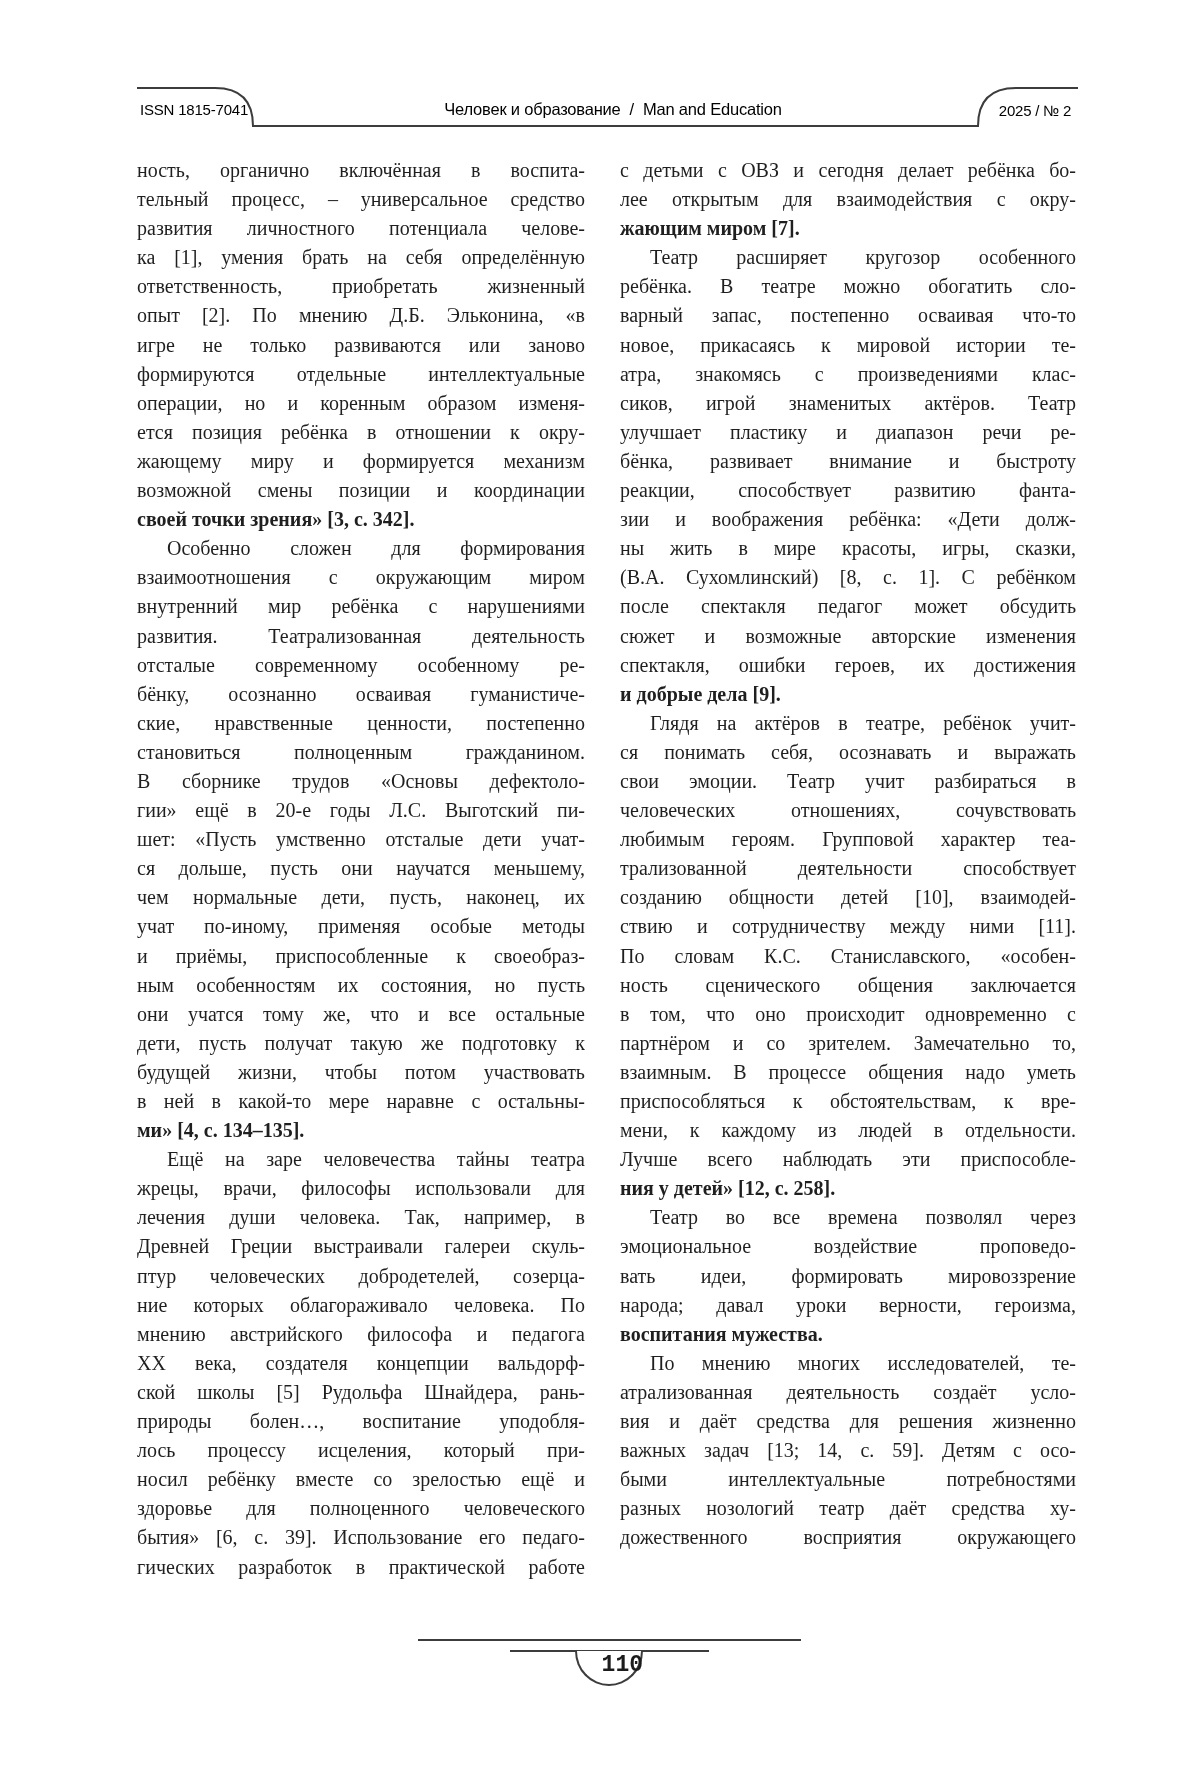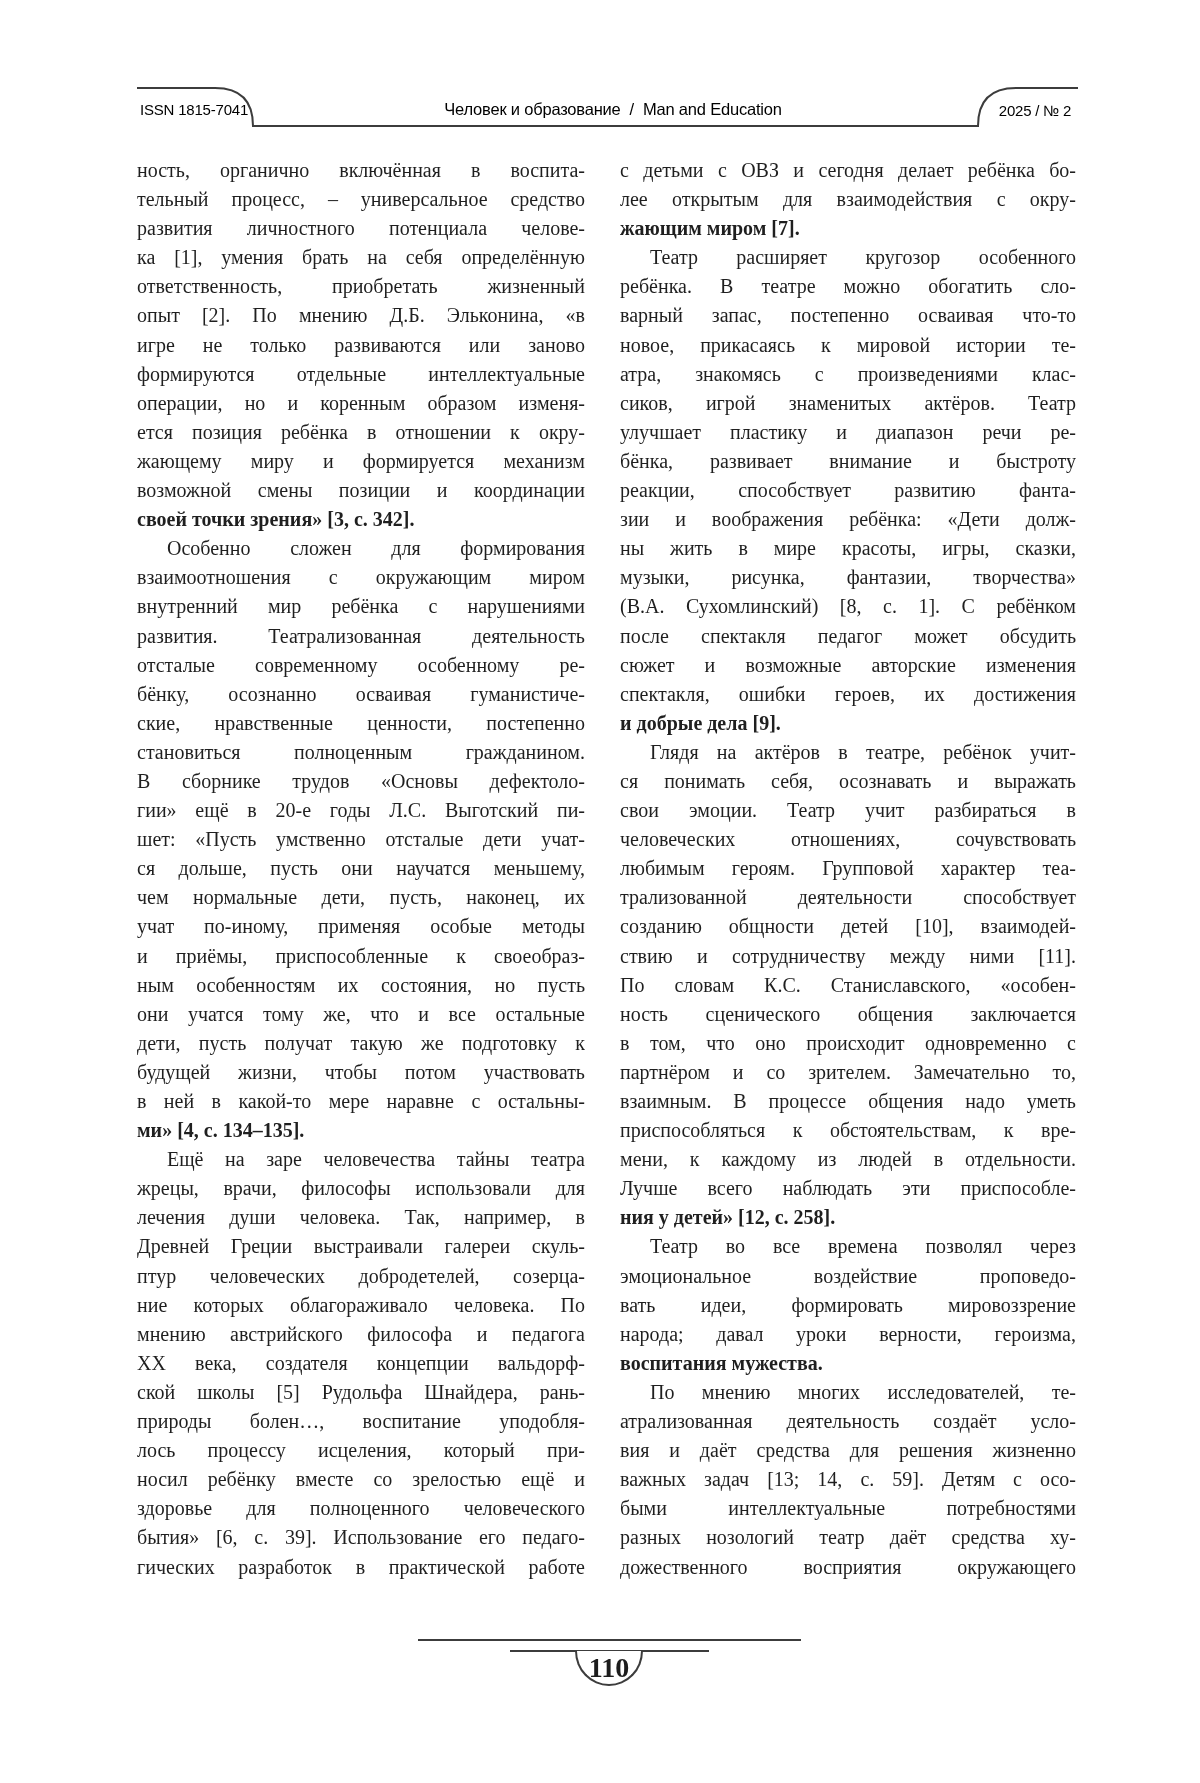--- a/index.html
+++ b/index.html
@@ -31,23 +31,23 @@
   
   .f-rule{position:absolute;height:2px;background:#3c3c3c;}
   .f-rule1{left:418px;top:1639px;width:383px;}
   .f-rule2{left:510px;top:1650px;width:199px;}
   .f-arc{
     position:absolute;left:575px;top:1651px;width:68px;height:35px;
     border:2px solid #3c3c3c;border-top:none;box-sizing:border-box;
     border-radius:0 0 50% 50% / 0 0 100% 100%;background:#fff;
   }
   .f-num{
-    position:absolute;left:575px;top:1652px;width:68px;text-align:center;
-    font-family:Liberation Serif, serif;
-    font-weight:bold;font-size:28px;color:#1c1c1c;
+    position:absolute;left:575px;top:1652px;width:68px;text-align:right;
+    font-family:Liberation Mono, monospace;
+    font-weight:bold;font-size:23px;color:#1c1c1c;
   }
 </style>
 </head>
 <body>
 
 <div class="page">
 
   <svg class="hdr-svg" viewBox="0 0 1200 140" xmlns="http://www.w3.org/2000/svg" aria-hidden="true">
     <path d="M137 88 H215 Q253 88 253 126 H978 Q978 88 1016 88 H1078" fill="none" stroke="#3c3c3c" stroke-width="2"></path>
   </svg>
@@ -119,21 +119,20 @@
       <div class="line">ребёнка. В театре можно обогатить сло-</div>
       <div class="line">варный запас, постепенно осваивая что-то</div>
       <div class="line">новое, прикасаясь к мировой истории те-</div>
       <div class="line">атра, знакомясь с произведениями клас-</div>
       <div class="line">сиков, игрой знаменитых актёров. Театр</div>
       <div class="line">улучшает пластику и диапазон речи ре-</div>
       <div class="line">бёнка, развивает внимание и быстроту</div>
       <div class="line">реакции, способствует развитию фанта-</div>
       <div class="line">зии и воображения ребёнка: «Дети долж-</div>
       <div class="line">ны жить в мире красоты, игры, сказки,</div>
-      <div class="line">музыки, рисунка, фантазии, творчества»</div>
       <div class="line">(В.А. Сухомлинский) [8, с. 1]. С ребёнком</div>
       <div class="line">после спектакля педагог может обсудить</div>
       <div class="line">сюжет и возможные авторские изменения</div>
       <div class="line">спектакля, ошибки героев, их достижения</div>
       <div class="line end">и добрые дела [9].</div>
       <div class="line ind">Глядя на актёров в театре, ребёнок учит-</div>
       <div class="line">ся понимать себя, осознавать и выражать</div>
       <div class="line">свои эмоции.  Театр учит разбираться в</div>
       <div class="line">человеческих отношениях, сочувствовать</div>
       <div class="line">любимым героям. Групповой характер теа-</div>

